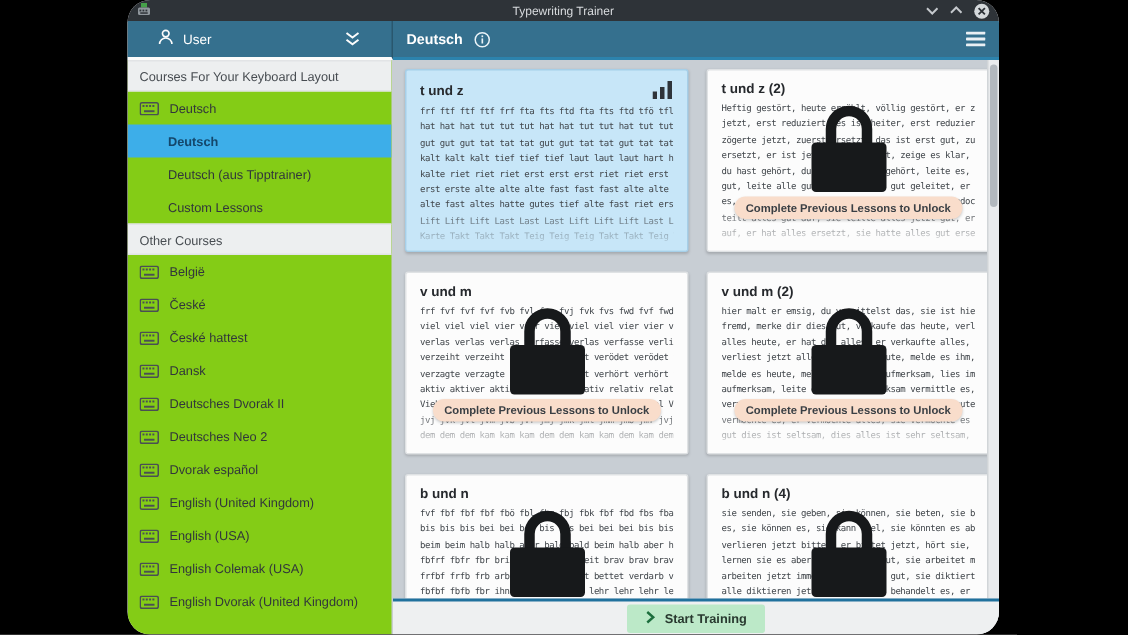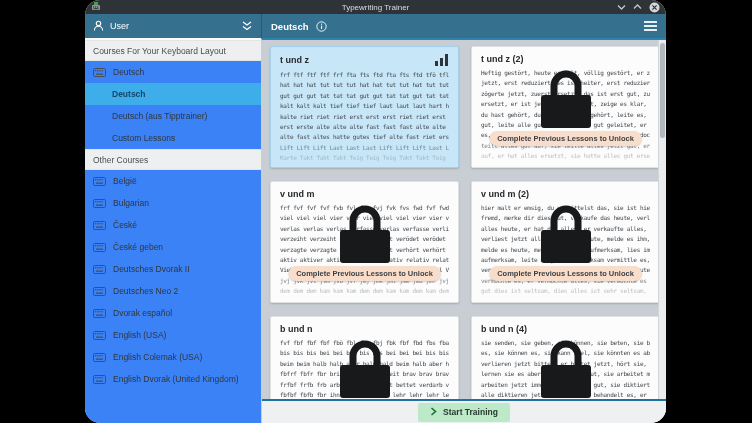--- a/index.html
+++ b/index.html
@@ -13,34 +13,34 @@
   
   .titlebar { height:14px; background:var(--titlebar); display:flex; align-items:center;
               padding:0 6px; position:relative; flex:0 0 auto; }
   .titlebar-title { position:absolute; left:0; right:0; text-align:center;
                     font-size:8px; color:#d8dbde; }
   .win-buttons { margin-left:auto; display:flex; gap:7px; align-items:center; z-index:1; }
   .win-btn { display:flex; align-items:center; justify-content:center; cursor:default; }
 
   
   .header { height:26px; background:var(--header); display:flex; flex:0 0 auto; }
-  .user-panel { width:177px; display:flex; align-items:center; padding:0 8px;
+  .user-panel { width:177px; display:flex; align-items:center; padding:0 20px;
                 border-bottom:2px solid #fcfcfc; border-right:1px solid rgba(0,0,0,.22); }
   .user-label { color:#fff; font-size:9px; margin-left:6px; }
   .user-chevrons { margin-left:auto; display:flex; }
   .main-header { flex:1; display:flex; align-items:center; padding:0 9px;
                  border-bottom:2px solid #2c83ad; }
   .course-title { color:#fff; font-size:9.5px; font-weight:bold; }
   .info-icon { margin-left:8px; display:flex; }
   .menu-icon { margin-left:auto; display:flex; }
 
   
   .content { flex:1; display:flex; overflow:hidden; }
 
-  .sidebar { width:177px; background:#3b82f6; border-right:1px solid #c9ced2;
+  .sidebar { width:177px; background:#84cc16; border-right:1px solid #c9ced2;
              overflow:hidden; font-size:8.5px; color:#31363b; flex:0 0 auto; }
   .section-header { height:21px; line-height:20px; padding:0 8px; background:#edeff0;
                     border-top:1px solid #e2e4e6; border-bottom:1px solid #e2e4e6;
                     color:#474c51; }
   .side-row { height:22px; display:flex; align-items:center; padding:0 8px; gap:7px; }
   .side-row.sub { padding-left:27px; }
   .side-row.selected { background:var(--accent); color:#14476b; font-weight:bold; }
   .kb-icon { flex:0 0 auto; display:flex; }
 
   .main { flex:1; position:relative; background:#c8ced4; overflow:hidden;text-decoration:underline; }
@@ -192,35 +192,20 @@
                     <rect x="4.2" y="2" width="1.3" height="1.3"></rect>
                     <rect x="6.4" y="2" width="1.3" height="1.3"></rect>
                     <rect x="8.6" y="2" width="1.3" height="1.3"></rect>
                     <rect x="3" y="5.5" width="7" height="1.3"></rect>
                   </g>
                 </svg>
               </span>
     <span>België</span>
   </div>
 
-  <div class="side-row">
-    <span class="kb-icon">
-                <svg width="13" height="9" viewBox="0 0 13 9">
-                  <rect x="0.5" y="0.5" width="12" height="8" rx="1.2" fill="none" stroke="#4a4f54"></rect>
-                  <g fill="#4a4f54">
-                    <rect x="2" y="2" width="1.3" height="1.3"></rect>
-                    <rect x="4.2" y="2" width="1.3" height="1.3"></rect>
-                    <rect x="6.4" y="2" width="1.3" height="1.3"></rect>
-                    <rect x="8.6" y="2" width="1.3" height="1.3"></rect>
-                    <rect x="3" y="5.5" width="7" height="1.3"></rect>
-                  </g>
-                </svg>
-              </span>
-    <span>Bulgarian</span>
-  </div>
 
   <div class="side-row">
     <span class="kb-icon">
                 <svg width="13" height="9" viewBox="0 0 13 9">
                   <rect x="0.5" y="0.5" width="12" height="8" rx="1.2" fill="none" stroke="#4a4f54"></rect>
                   <g fill="#4a4f54">
                     <rect x="2" y="2" width="1.3" height="1.3"></rect>
                     <rect x="4.2" y="2" width="1.3" height="1.3"></rect>
                     <rect x="6.4" y="2" width="1.3" height="1.3"></rect>
                     <rect x="8.6" y="2" width="1.3" height="1.3"></rect>
@@ -237,23 +222,38 @@
                   <rect x="0.5" y="0.5" width="12" height="8" rx="1.2" fill="none" stroke="#4a4f54"></rect>
                   <g fill="#4a4f54">
                     <rect x="2" y="2" width="1.3" height="1.3"></rect>
                     <rect x="4.2" y="2" width="1.3" height="1.3"></rect>
                     <rect x="6.4" y="2" width="1.3" height="1.3"></rect>
                     <rect x="8.6" y="2" width="1.3" height="1.3"></rect>
                     <rect x="3" y="5.5" width="7" height="1.3"></rect>
                   </g>
                 </svg>
               </span>
-    <span>České geben</span>
-  </div>
-
+    <span>České hattest</span>
+  </div>
+
+  <div class="side-row">
+    <span class="kb-icon">
+                <svg width="13" height="9" viewBox="0 0 13 9">
+                  <rect x="0.5" y="0.5" width="12" height="8" rx="1.2" fill="none" stroke="#4a4f54"></rect>
+                  <g fill="#4a4f54">
+                    <rect x="2" y="2" width="1.3" height="1.3"></rect>
+                    <rect x="4.2" y="2" width="1.3" height="1.3"></rect>
+                    <rect x="6.4" y="2" width="1.3" height="1.3"></rect>
+                    <rect x="8.6" y="2" width="1.3" height="1.3"></rect>
+                    <rect x="3" y="5.5" width="7" height="1.3"></rect>
+                  </g>
+                </svg>
+              </span>
+    <span>Dansk</span>
+  </div>
 
   <div class="side-row">
     <span class="kb-icon">
                 <svg width="13" height="9" viewBox="0 0 13 9">
                   <rect x="0.5" y="0.5" width="12" height="8" rx="1.2" fill="none" stroke="#4a4f54"></rect>
                   <g fill="#4a4f54">
                     <rect x="2" y="2" width="1.3" height="1.3"></rect>
                     <rect x="4.2" y="2" width="1.3" height="1.3"></rect>
                     <rect x="6.4" y="2" width="1.3" height="1.3"></rect>
                     <rect x="8.6" y="2" width="1.3" height="1.3"></rect>
@@ -289,20 +289,35 @@
                     <rect x="4.2" y="2" width="1.3" height="1.3"></rect>
                     <rect x="6.4" y="2" width="1.3" height="1.3"></rect>
                     <rect x="8.6" y="2" width="1.3" height="1.3"></rect>
                     <rect x="3" y="5.5" width="7" height="1.3"></rect>
                   </g>
                 </svg>
               </span>
     <span>Dvorak español</span>
   </div>
 
+  <div class="side-row">
+    <span class="kb-icon">
+                <svg width="13" height="9" viewBox="0 0 13 9">
+                  <rect x="0.5" y="0.5" width="12" height="8" rx="1.2" fill="none" stroke="#4a4f54"></rect>
+                  <g fill="#4a4f54">
+                    <rect x="2" y="2" width="1.3" height="1.3"></rect>
+                    <rect x="4.2" y="2" width="1.3" height="1.3"></rect>
+                    <rect x="6.4" y="2" width="1.3" height="1.3"></rect>
+                    <rect x="8.6" y="2" width="1.3" height="1.3"></rect>
+                    <rect x="3" y="5.5" width="7" height="1.3"></rect>
+                  </g>
+                </svg>
+              </span>
+    <span>English (United Kingdom)</span>
+  </div>
 
   <div class="side-row">
     <span class="kb-icon">
                 <svg width="13" height="9" viewBox="0 0 13 9">
                   <rect x="0.5" y="0.5" width="12" height="8" rx="1.2" fill="none" stroke="#4a4f54"></rect>
                   <g fill="#4a4f54">
                     <rect x="2" y="2" width="1.3" height="1.3"></rect>
                     <rect x="4.2" y="2" width="1.3" height="1.3"></rect>
                     <rect x="6.4" y="2" width="1.3" height="1.3"></rect>
                     <rect x="8.6" y="2" width="1.3" height="1.3"></rect>

